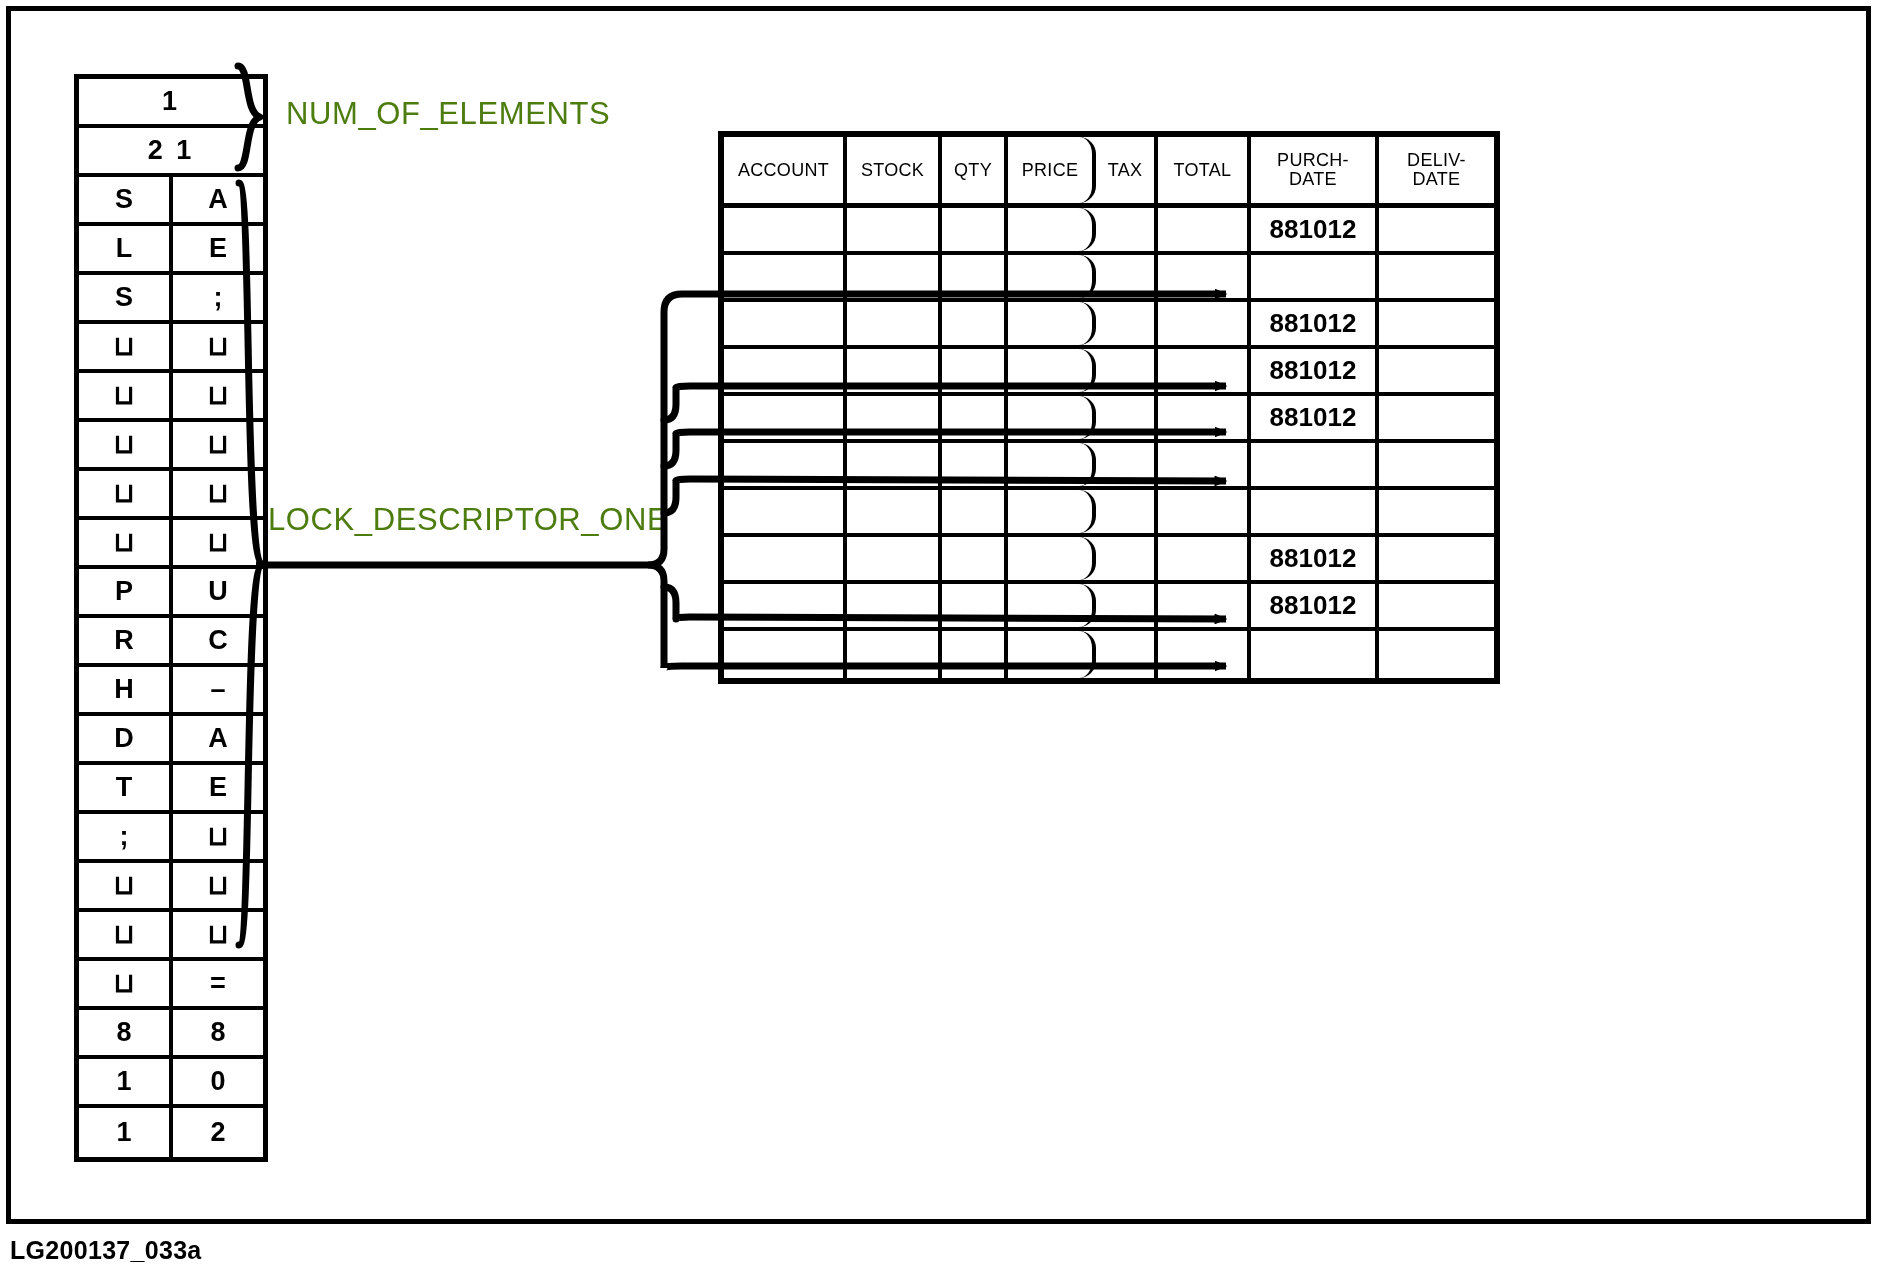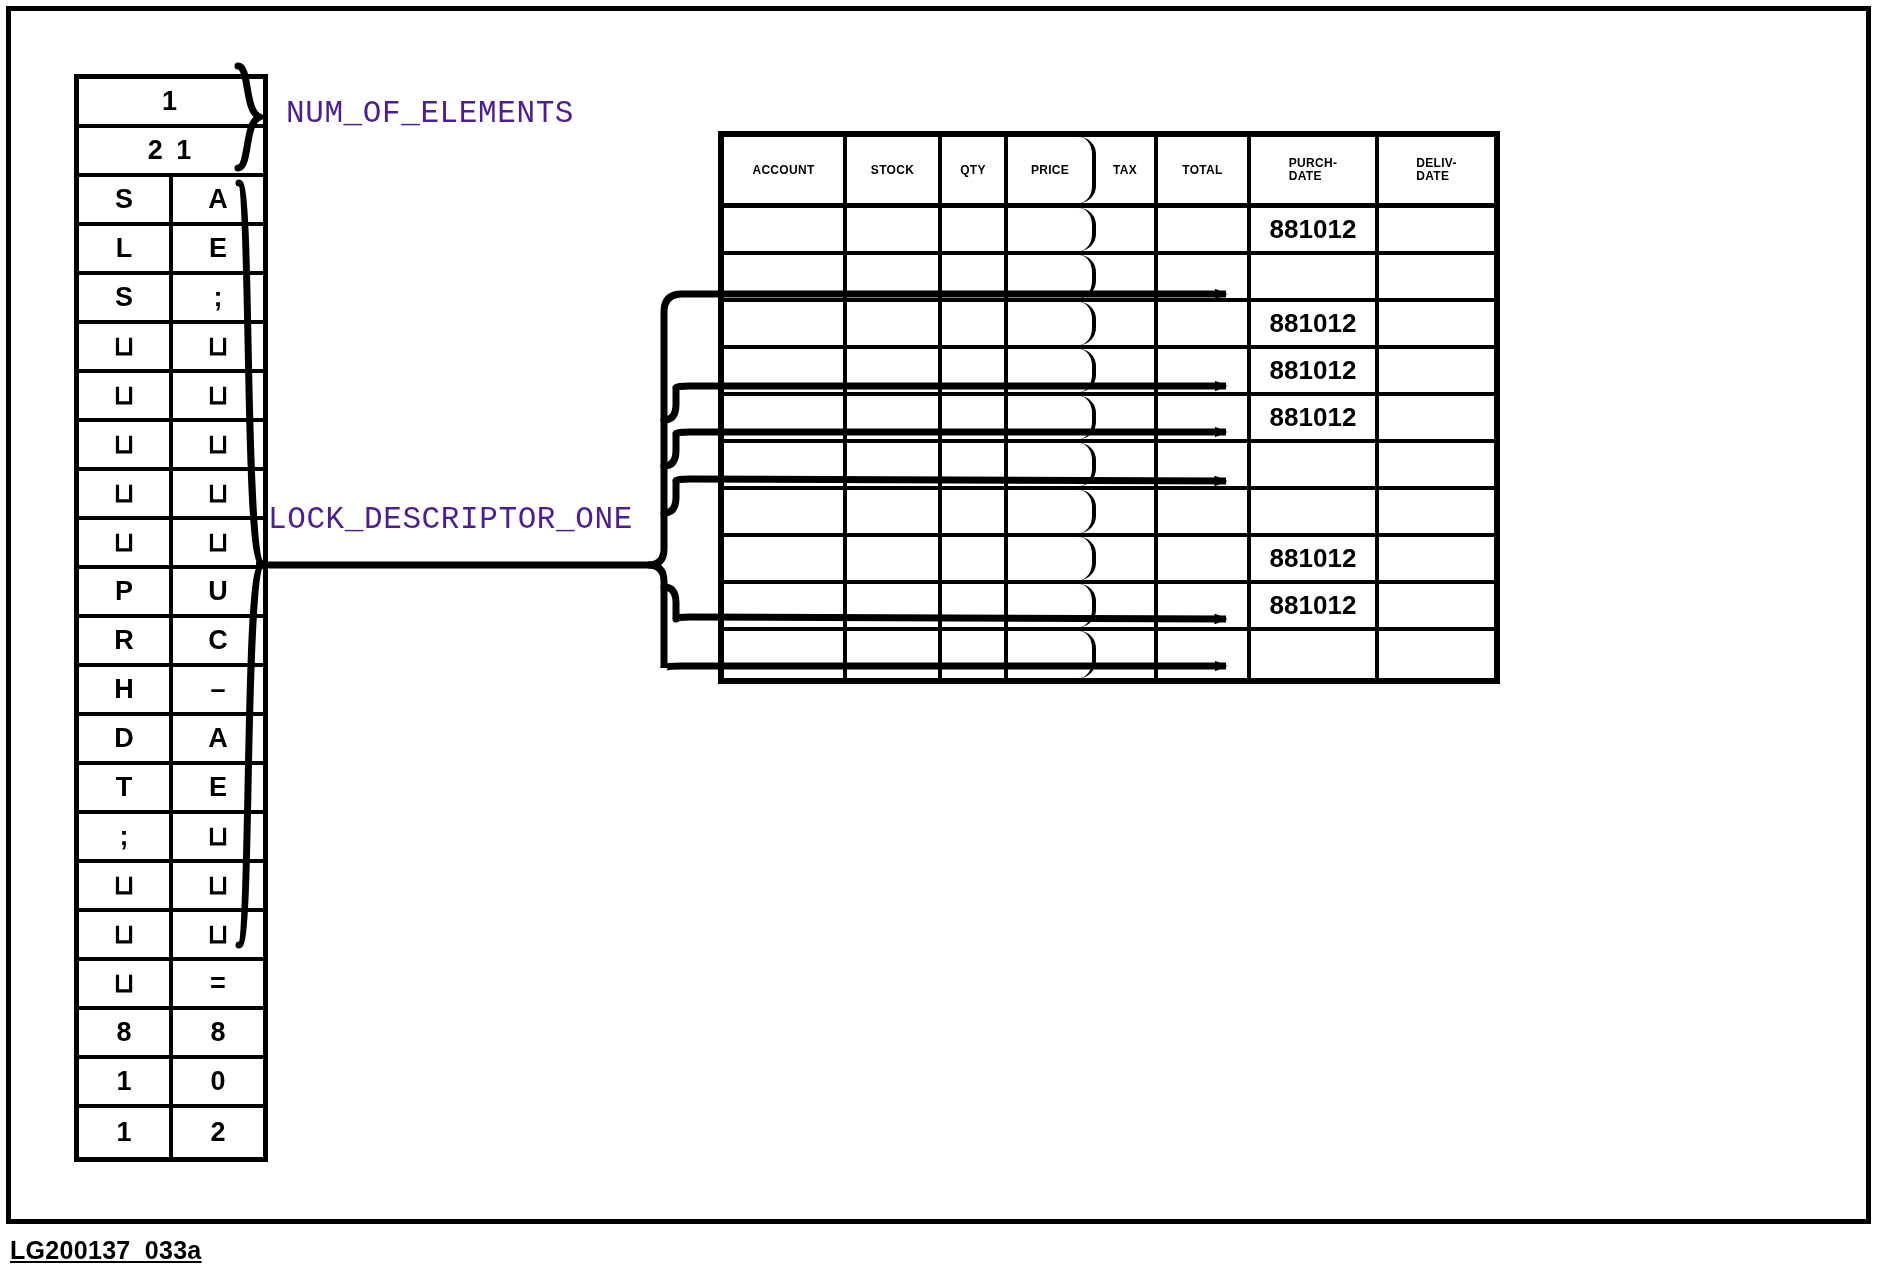--- a/index.html
+++ b/index.html
@@ -12,44 +12,44 @@
   .barow{display:flex;height:49px;box-sizing:border-box;border-bottom:4px solid #000;}
   .barow:last-child{border-bottom:none;}
   .bacell{flex:1 1 0;display:flex;align-items:center;justify-content:center;
           font-size:27px;font-weight:bold;color:#000;box-sizing:border-box;line-height:1;}
   .bacell.left{border-right:4px solid #000;}
   .bacell.wide{flex:1 1 100%;letter-spacing:3px;}
 
   
   .brace{position:absolute;}
   .brace svg{display:block;}
-  .blabel{position:absolute;font-size:31px;color:#4c1d95;letter-spacing:.6px;white-space:nowrap;font-family:Liberation Mono, monospace;}
+  .blabel{position:absolute;font-size:31px;color:#4d7c0f;letter-spacing:.6px;white-space:nowrap;font-family:Liberation Sans, sans-serif;}
 
   
   #sds{position:absolute;left:718px;top:131px;width:782px;border:6px solid #000;box-sizing:border-box;background:#fff;}
   #sds-title{height:56px;display:flex;align-items:center;justify-content:center;
              font-size:34px;font-weight:bold;letter-spacing:.5px;border-bottom:5px solid #000;}
   #sds-head{display:flex;height:66px;border-bottom:5px solid #000;}
-  .hcell{display:flex;align-items:center;justify-content:center;text-align:left;
-         font-size:12px;font-weight:bold;letter-spacing:.3px;border-right:4px solid #000;box-sizing:border-box;line-height:1.05;}
+  .hcell{display:flex;align-items:center;justify-content:center;text-align:center;
+         font-size:18px;font-weight:normal;letter-spacing:.3px;border-right:4px solid #000;box-sizing:border-box;line-height:1.05;}
   .hcell:last-child{border-right:none;}
   .drow{display:flex;height:47px;border-bottom:4px solid #000;box-sizing:border-box;}
   .drow:last-child{border-bottom:none;}
   .dcell{border-right:4px solid #000;box-sizing:border-box;display:flex;align-items:center;justify-content:center;
          font-size:26px;font-weight:bold;}
   .dcell:last-child{border-right:none;}
 
   
   .c-account{width:123px;} .c-stock{width:95px;} .c-qty{width:66px;}
   .c-price{width:88px;border-radius:17px;}    .c-tax{width:62px;}   .c-total{width:93px;}
   .c-purch{width:128px;}   .c-deliv{width:115px;}
 
   #arrows{position:absolute;left:0;top:0;width:1893px;height:1286px;pointer-events:none;}
 
-  #caption{position:absolute;left:10px;top:1236px;font-size:25px;font-weight:bold;letter-spacing:.3px;color:#000;text-decoration:underline;}
+  #caption{position:absolute;left:10px;top:1236px;font-size:25px;font-weight:bold;letter-spacing:.3px;color:#000;}
 </style>
 </head>
 <body>
 
 <div id="frame"></div>
 
 <div id="bytearray">
     <div class="barow">
       <div class="bacell wide">1</div>
     </div>

